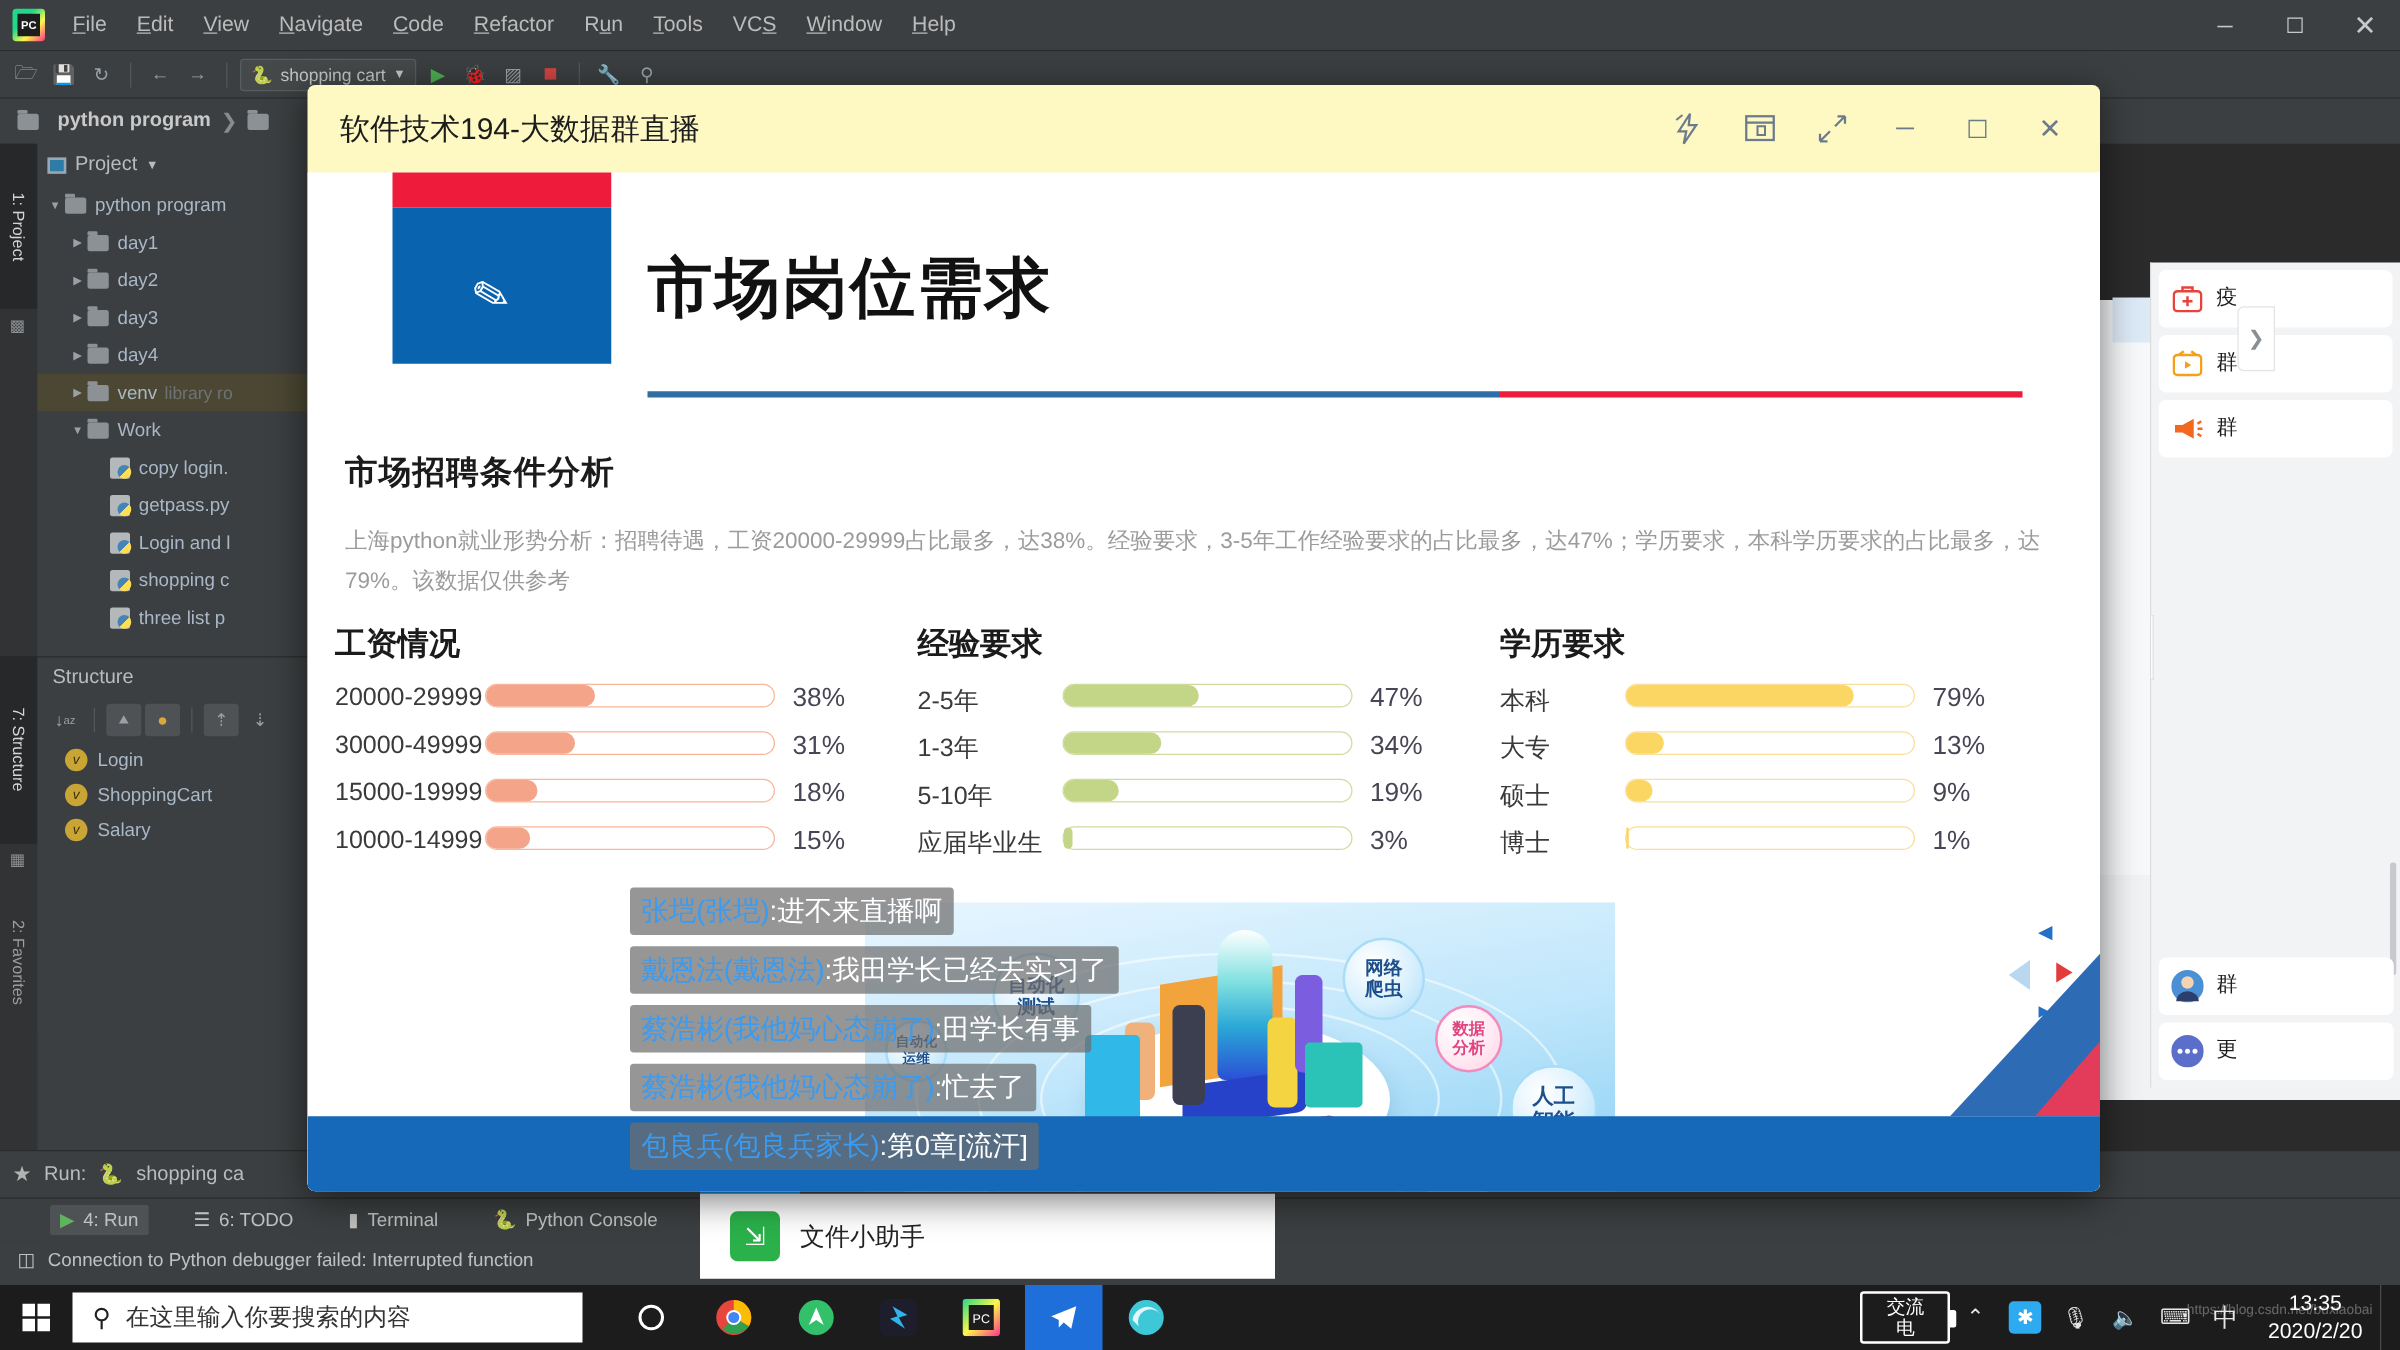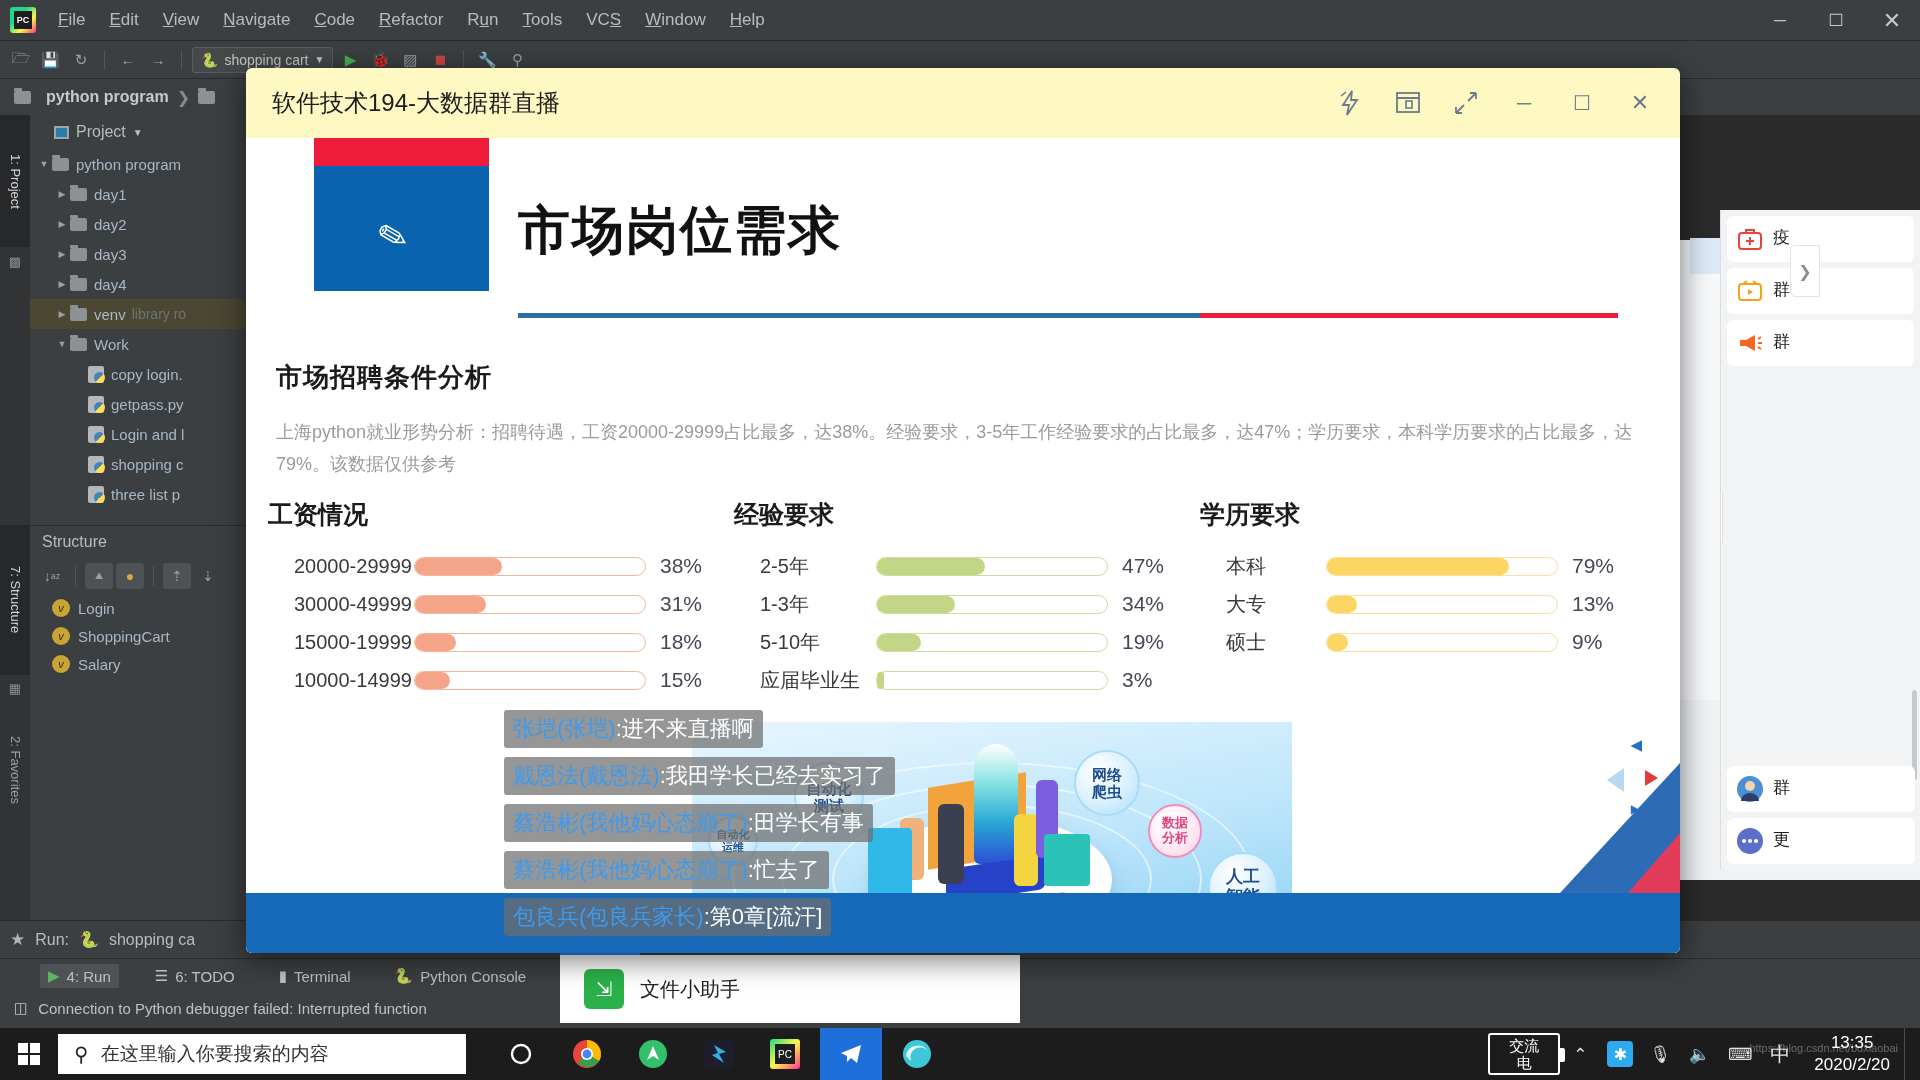--- a/index.html
+++ b/index.html
@@ -43,21 +43,21 @@
     background:#3c3f41; display:flex; align-items:center; gap:8px; padding-left:14px;
     color:#c9c9c9; font-size:16px; font-weight:bold; }
 
   .lefttabs{ position:absolute; top:115px; left:0; width:30px; height:905px; background:#313335;}
   .vtab{ position:absolute; left:0; width:30px; color:#9b9e9f; font-size:13px;
     writing-mode:vertical-rl; text-orientation:mixed; padding:8px 0;
     display:flex; align-items:center; justify-content:center; }
   .vtab.sel{ background:#26282a; color:#d5d5d5; }
 
   .projpanel{ position:absolute; top:115px; left:30px; width:220px; height:410px; background:#3c3f41;}
-  .pp-head{ display:flex;align-items:center;gap:7px; height:34px; padding-left:24px; color:#bbb; font-size:16px;}
+  .pp-head{ display:flex;align-items:center;gap:7px; height:34px; padding-left:8px; color:#bbb; font-size:16px;}
   .pp-square{ width:15px;height:13px;border:2px solid #9aa7b0;background:#2d7ca8;}
   .tree-row{ display:flex; align-items:center; height:30px; font-size:15px; color:#a9b7c6; padding-left:6px; white-space:nowrap;}
   .tree-row.hl{ background:#4b4733; }
   .tri{ width:16px; color:#9aa0a6; font-size:9px; text-align:center; }
   .fold{ width:17px;height:13px;background:#8c9196;border-radius:2px;margin-right:7px;position:relative;}
   .fold:before{content:"";position:absolute;top:-3px;left:0;width:8px;height:3px;background:#8c9196;border-radius:1px 1px 0 0;}
   .pyic{ width:16px;height:17px;margin-right:7px;border-radius:2px;background:#b4b8bb;position:relative;}
   .pyic:after{content:"";position:absolute;right:-1px;bottom:0px;width:11px;height:11px;border-radius:50%;
     background:linear-gradient(135deg,#4584b6 50%,#ffde57 50%);}
   .dim{ color:#6e7375; margin-left:6px; font-size:14px;}
@@ -102,21 +102,21 @@
   .hdr-h1{ position:absolute; left:272px; top:58px; font-size:52px; font-weight:bold; color:#111; letter-spacing:2px;}
   .hdr-rule{ position:absolute; left:272px; top:175px; width:1100px; height:5px;
     background:linear-gradient(to right,#2d6fa4 0%,#2d6fa4 62%,#ee1c3a 62%,#ee1c3a 100%);}
 
   .sec-h2{ position:absolute; left:30px; top:222px; font-size:26px; font-weight:bold; color:#1b1b1b; letter-spacing:1px;}
   .sec-p{ position:absolute; left:30px; top:278px; width:1370px; font-size:18px; color:#9b9b9b; line-height:32px;}
 
   .cols{ position:absolute; left:22px; top:360px; width:1400px; display:flex; }
   .col{ width:466px; }
   .col h3{ font-size:25px; font-weight:bold; color:#1b1b1b; margin-bottom:16px;}
-  .brow{ display:flex; align-items:center; height:38px;margin-left:26px; }
+  .brow{ display:flex; align-items:flex-start; height:38px; }
   .blabel{ width:120px; font-size:20px; color:#3a3a3a; white-space:nowrap;}
   .btrack{ width:232px; height:19px; border-radius:10px; background:#fff; position:relative;}
   .bfill{ height:100%; border-radius:10px; }
   .bval{ margin-left:14px; font-size:21px; color:#4a4556;}
   .col.salary .btrack{ border:1px solid #f7b699; }
   .col.salary .bfill{ background:#f4a488; }
   .col.exp .btrack{ border:1px solid #cfdb9c; }
   .col.exp .bfill{ background:#c3d687; }
   .col.edu .btrack{ border:1px solid #fadf9a; }
   .col.edu .bfill{ background:#fcd662; }
@@ -612,20 +612,27 @@
                 <div class="bfill" style="width: 13%;"></div>
               </div>
               <div class="bval">13%</div>
             </div>
             <div class="brow">
               <div class="blabel">硕士</div>
               <div class="btrack">
                 <div class="bfill" style="width: 9%;"></div>
               </div>
               <div class="bval">9%</div>
+            </div>
+            <div class="brow">
+              <div class="blabel">博士</div>
+              <div class="btrack">
+                <div class="bfill" style="width: 1%;"></div>
+              </div>
+              <div class="bval">1%</div>
             </div>
           </div>
         </div>
 
       <div class="illus">
         <div class="ring" style="left:40px;top:40px;width:520px;height:230px;"></div>
         <div class="ring" style="left:90px;top:62px;width:420px;height:190px;"></div>
         <div class="ring" style="left:140px;top:82px;width:320px;height:150px;"></div>
 
         <div class="podium"></div>

